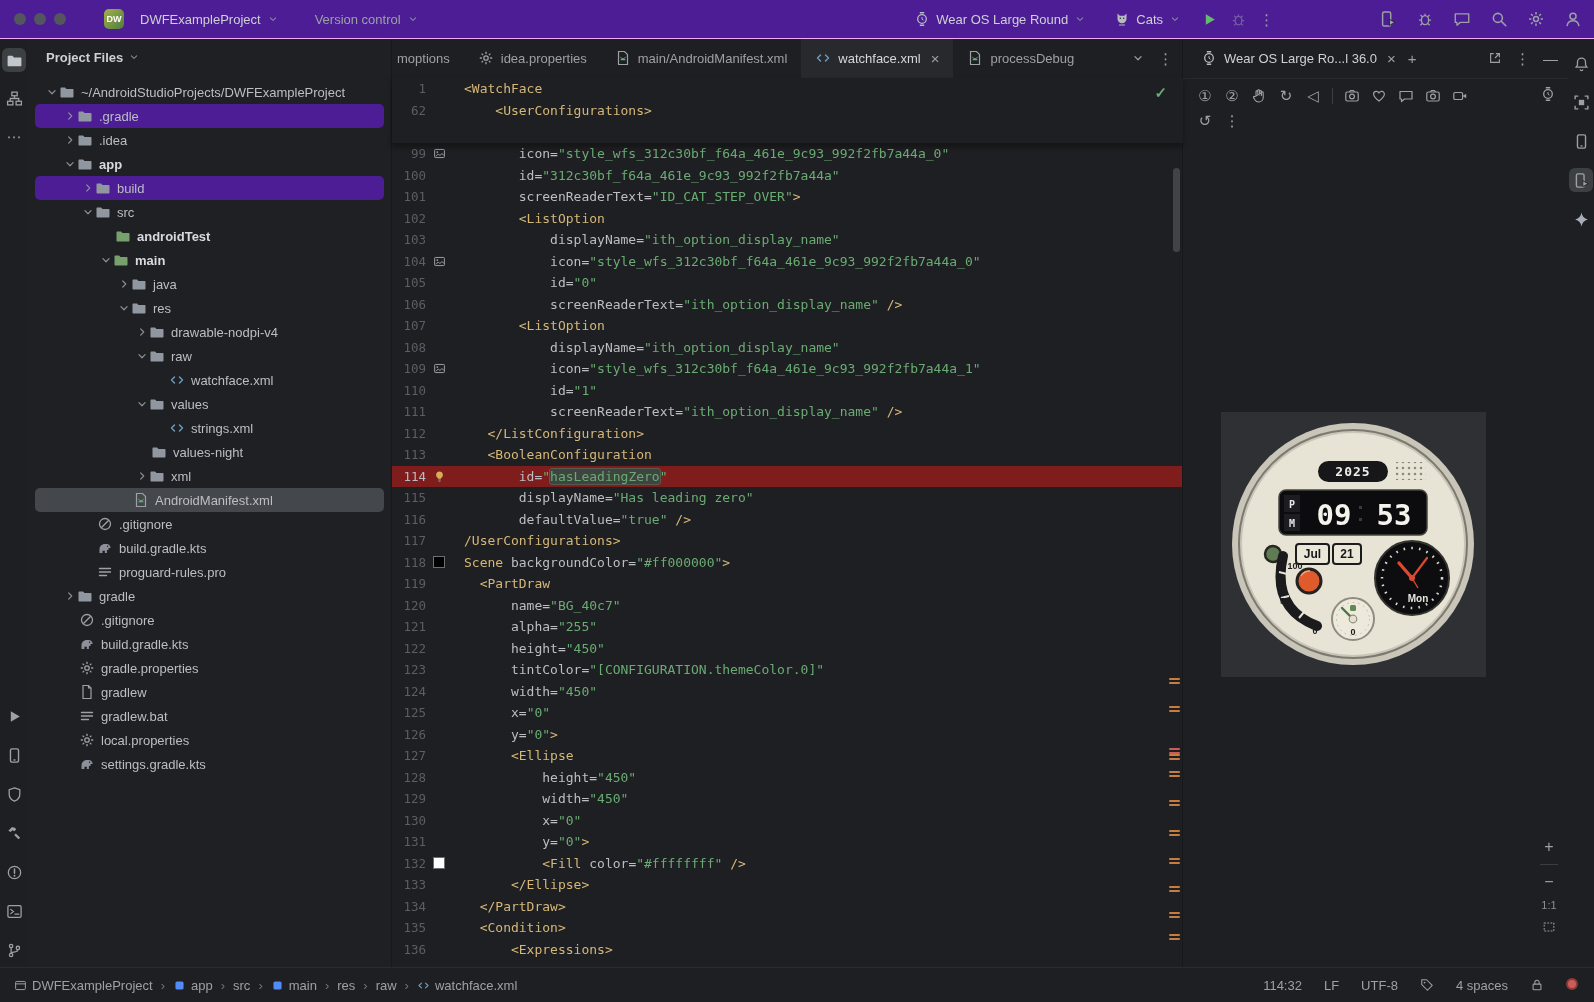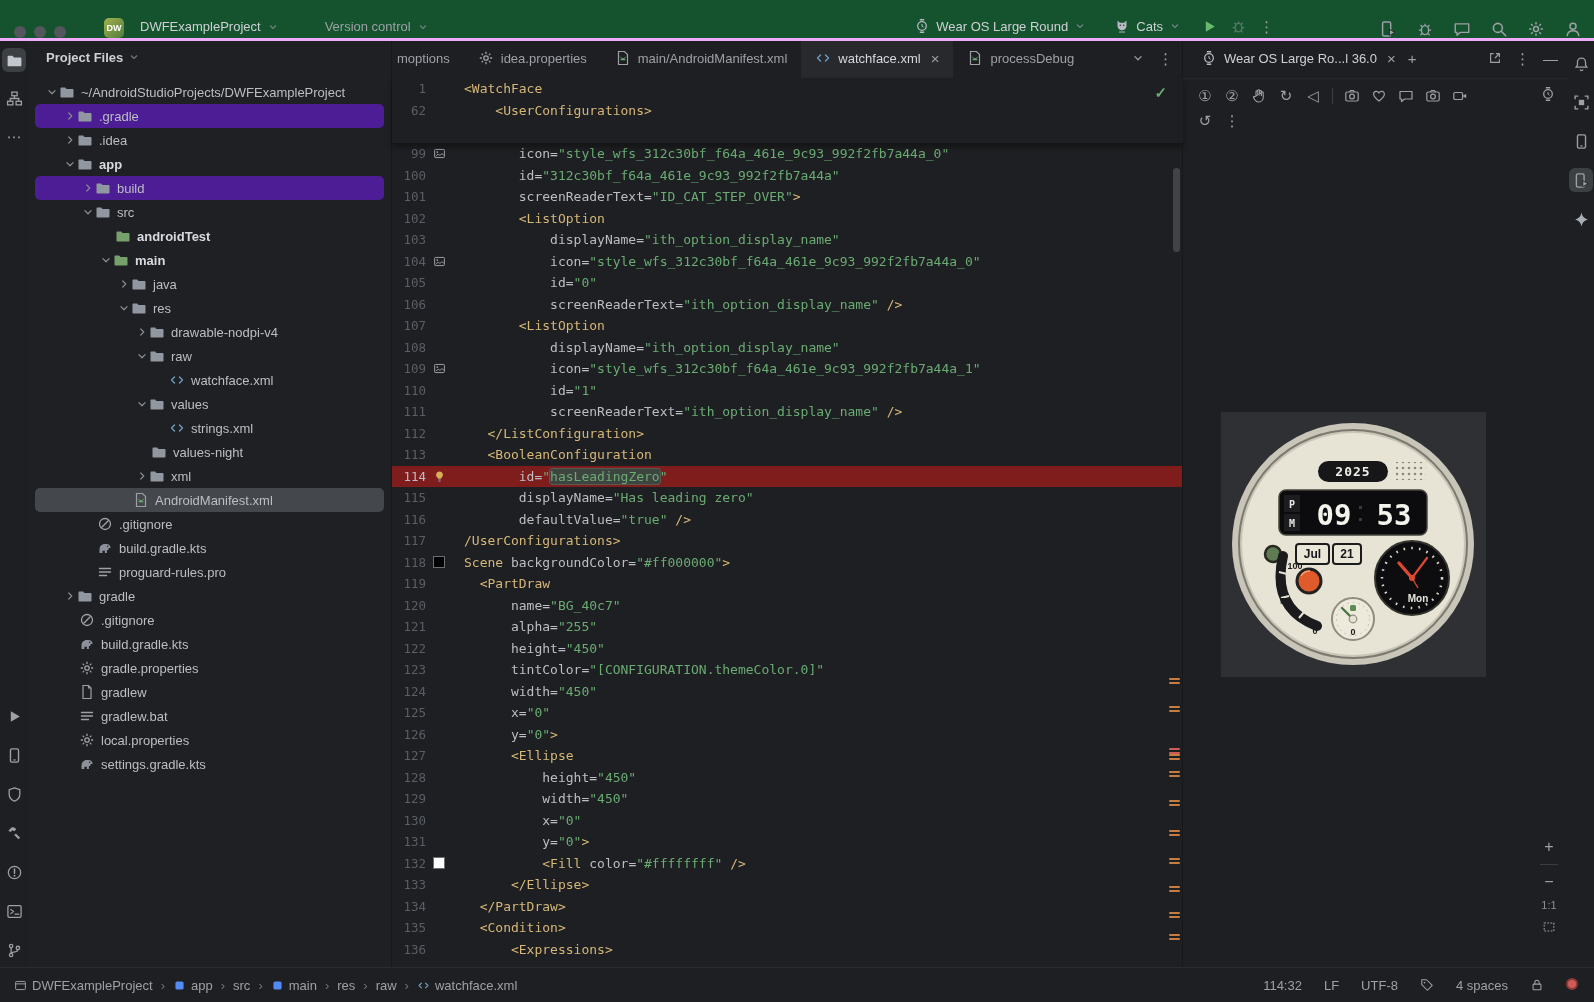--- a/index.html
+++ b/index.html
@@ -7,22 +7,22 @@
        font-family:"Liberation Sans",sans-serif;font-size:13px;color:#bcbec4}
   
   .is{width:16px;height:16px;color:#9da0a6;flex:none;display:inline-block;vertical-align:middle}
   .i12{width:12px;height:12px}.i13{width:13px;height:13px}.i14{width:14px;height:14px}
   .i16{width:16px;height:16px}.i17{width:17px;height:17px}.i18{width:18px;height:18px}
   .it{color:#9da0a6;font-size:15px;line-height:1;display:inline-flex;align-items:center;justify-content:center;flex:none}
   .idot{width:12px;height:12px;border-radius:50%;display:inline-block;flex:none}
   .tbtn{display:inline-flex;align-items:center;justify-content:center;flex:none}
   .dim{opacity:.5}
   
-  #titlebar{position:absolute;left:0;top:0;right:0;height:38px;background:#14532d;
-            border-bottom:3px solid #f0abfc;display:flex;align-items:flex-end;z-index:20}
+  #titlebar{position:absolute;left:0;top:0;right:0;height:38px;background:#4c1d95;
+            border-bottom:1px solid #f0abfc;display:flex;align-items:center;z-index:20}
   .traffic{display:flex;gap:8px;padding:0 16px 0 14px}
   .tl{width:12px;height:12px;border-radius:50%;background:#53565c}
   .proj-badge{width:20px;height:20px;border-radius:5px;background:linear-gradient(135deg,#a3b14a,#4f7d3f);
               color:#fff;font-weight:bold;font-size:9px;display:flex;align-items:center;justify-content:center;
               margin:0 8px 0 22px;flex:none}
   .tb-item{display:flex;align-items:center;gap:6px;padding:4px 8px;border-radius:6px;color:#ced0d6;white-space:nowrap}
   .tb-item.plain{color:#9da0a6}
   .tb-mid{position:absolute;right:320px;display:flex;align-items:center;gap:12px}
   .tb-right{position:absolute;right:12px;display:flex;align-items:center;gap:19px}
   
@@ -279,21 +279,21 @@
     <span class="tl"></span>
     <span class="tl"></span>
   </div>
   <div class="proj-badge">DW</div>
   <div class="tb-item">
     <span>DWFExampleProject</span>
     <svg class="is i12 cchev">
         <use href="#s-chevd"></use>
       </svg>
   </div>
-  <div class="tb-item plain" style="margin-left:30px">
+  <div class="tb-item plain" style="margin-left:20px">
     <span>Version control</span>
     <svg class="is i12 cchev">
         <use href="#s-chevd"></use>
       </svg>
   </div>
   <div class="tb-mid">
     <div class="tb-item">
       <svg class="is i16" style="color:#b6bac2">
           <use href="#s-watch"></use>
         </svg>

